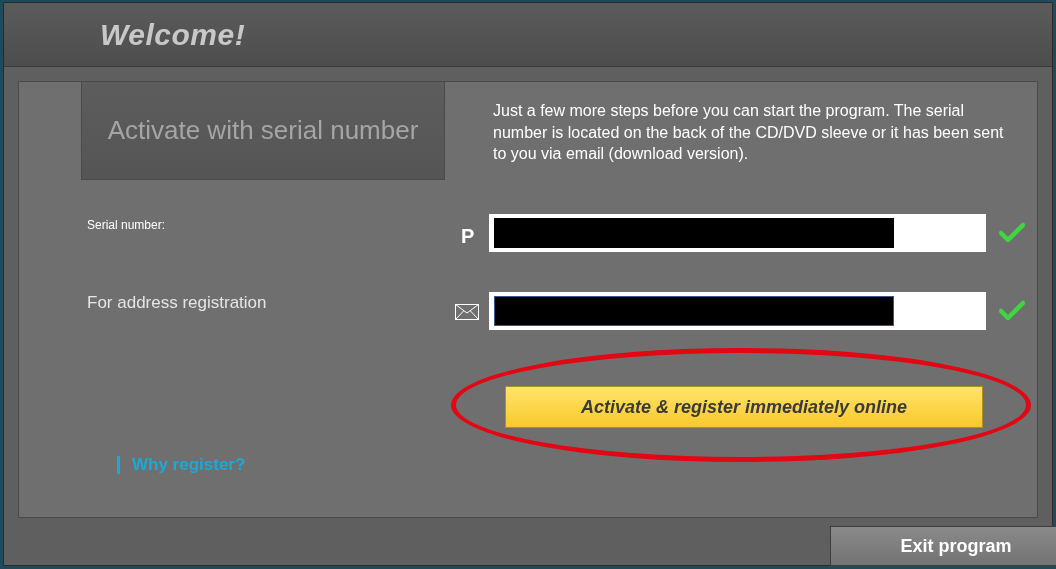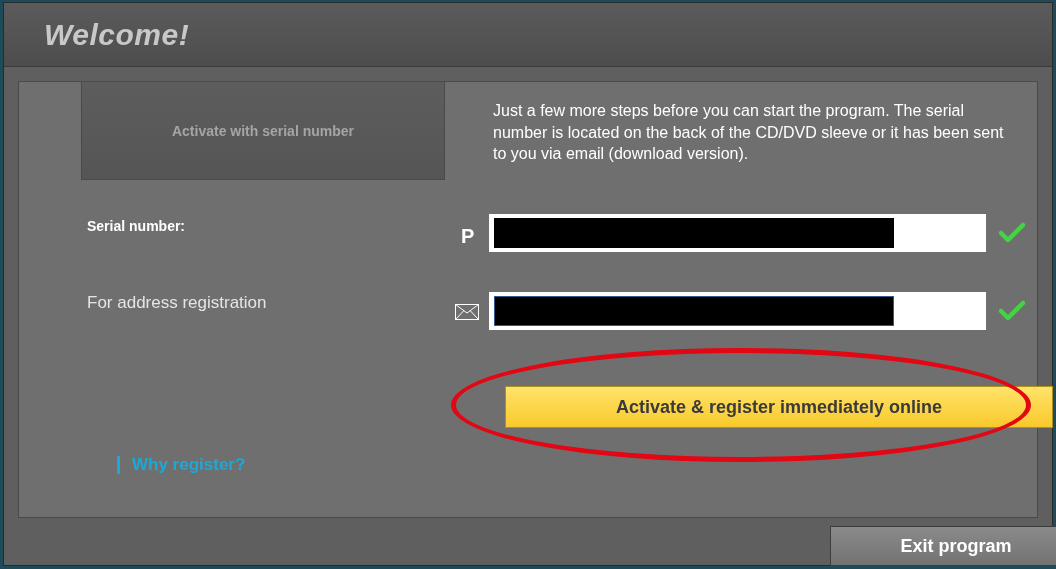--- a/index.html
+++ b/index.html
@@ -19,21 +19,21 @@
       bottom: 3px;
       background: #5f5f5f;
       border: 1px solid #2a2a2a;
     }
     .header {
       height: 64px;
       background: linear-gradient(to bottom, #5b5b5b, #4d4d4d);
       border-bottom: 1px solid #3a3a3a;
       display: flex;
       align-items: center;
-      padding-left: 40px;
+      padding-left: 96px;
     }
     .header-title {
       color: #c8c8c8;
       font-size: 30px;
       font-style: italic;
       font-weight: 700;
       letter-spacing: 0.5px;
     }
     .content {
       position: absolute;
@@ -52,41 +52,41 @@
       height: 98px;
       background: linear-gradient(to bottom, #5d5d5d, #555555);
       display: flex;
       align-items: center;
       justify-content: center;
       border: 1px solid #4a4a4a;
       border-top: none;
     }
     .tab-header-text {
       color: #a5a5a5;
-      font-size: 14px;
-      font-weight: 700;
+      font-size: 26px;
+      font-weight: 400;
     }
     .info-text {
       position: absolute;
       top: 18px;
       left: 474px;
       width: 528px;
       color: #ffffff;
       font-size: 16px;
       line-height: 1.35;
     }
     .field-block {
       position: absolute;
       color: #ffffff;
     }
     .field-block.serial { top: 136px; left: 68px; }
     .field-block.email { top: 211px; left: 68px; }
     .field-label {
-      font-size: 14px;
-      font-weight: 700;
+      font-size: 12px;
+      font-weight: 400;
     }
     .field-sub {
       font-size: 17px;
       font-weight: 400;
       color: #e5e5e5;
     }
     .prefix {
       position: absolute;
       top: 143px;
       left: 442px;
@@ -118,31 +118,32 @@
     .check {
       position: absolute;
       color: #41d641;
     }
     .check.serial-check { top: 140px; left: 980px; }
     .check.email-check  { top: 218px; left: 980px; }
     .activate-btn {
       position: absolute;
       top: 304px;
       left: 486px;
-      width: 548px;
+      width: 478px;
       height: 42px;
       background: linear-gradient(to bottom, #ffe36a, #f9c92b);
       border: 1px solid #b08f1a;
       color: #3a3a3a;
       font-size: 18px;
       font-weight: 700;
       cursor: pointer;
       display: flex;
       align-items: center;
       justify-content: center;
+      font-style: italic;
     }
     .highlight-ellipse {
       position: absolute;
       top: 266px;
       left: 432px;
       width: 580px;
       height: 114px;
       border: 5px solid #e30613;
       border-radius: 50%;
       pointer-events: none;

